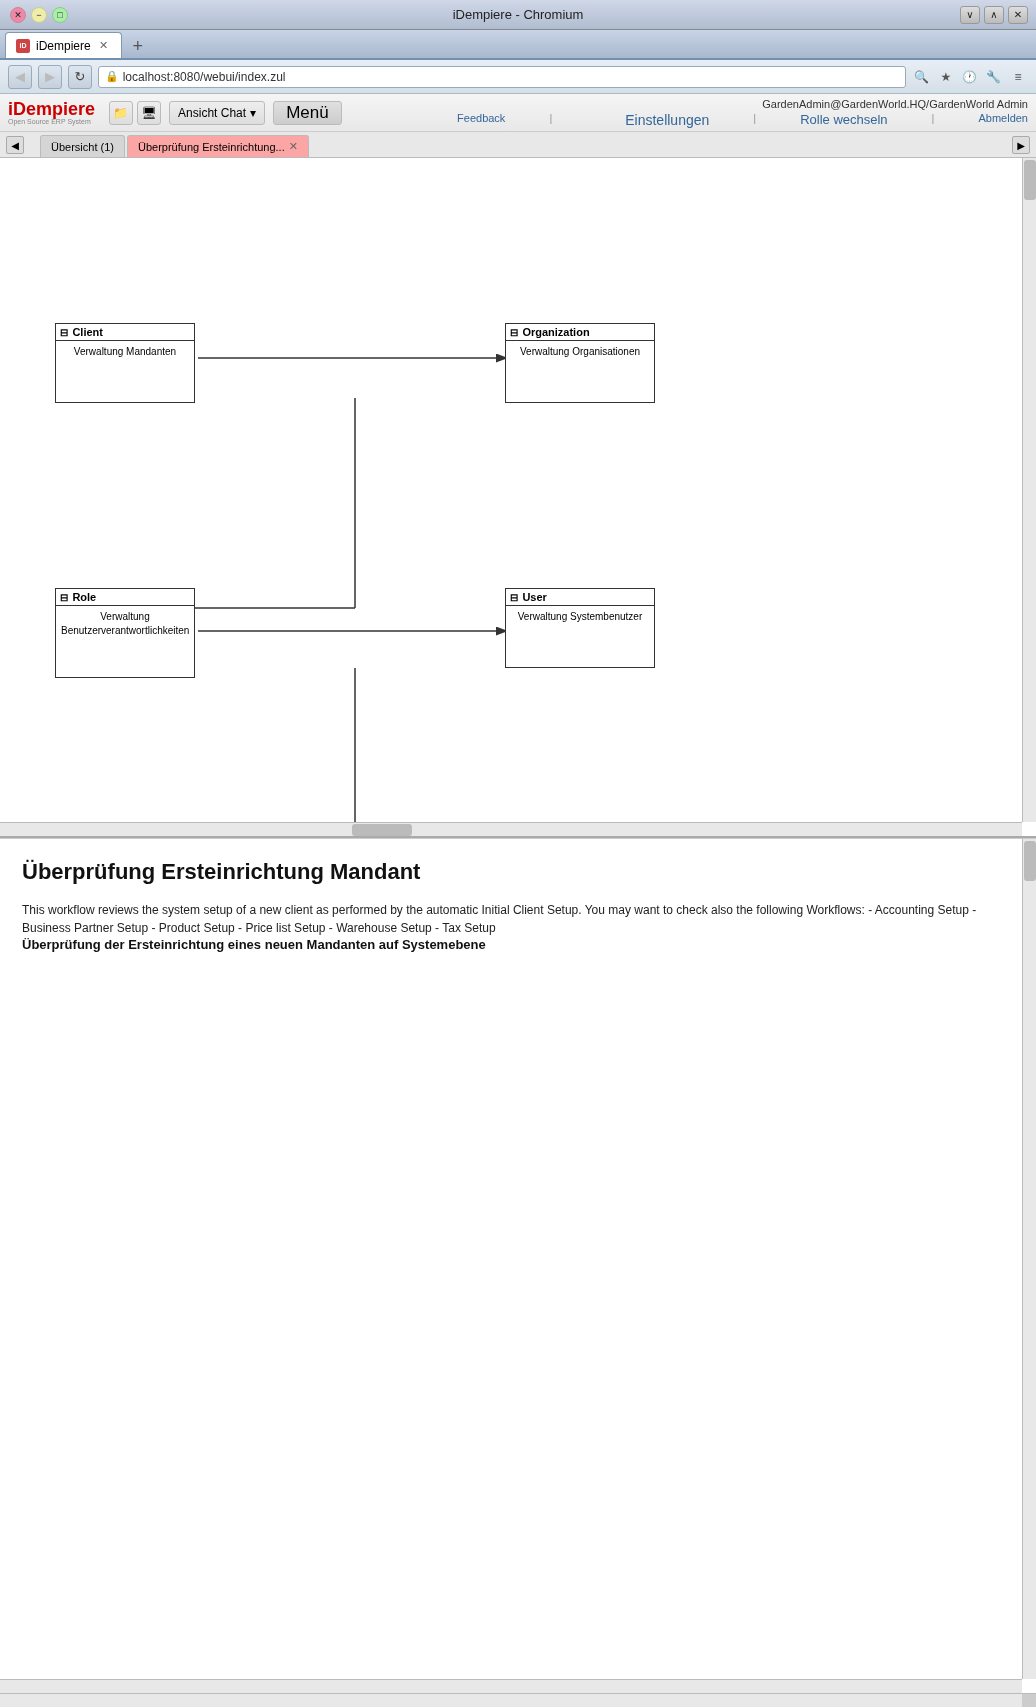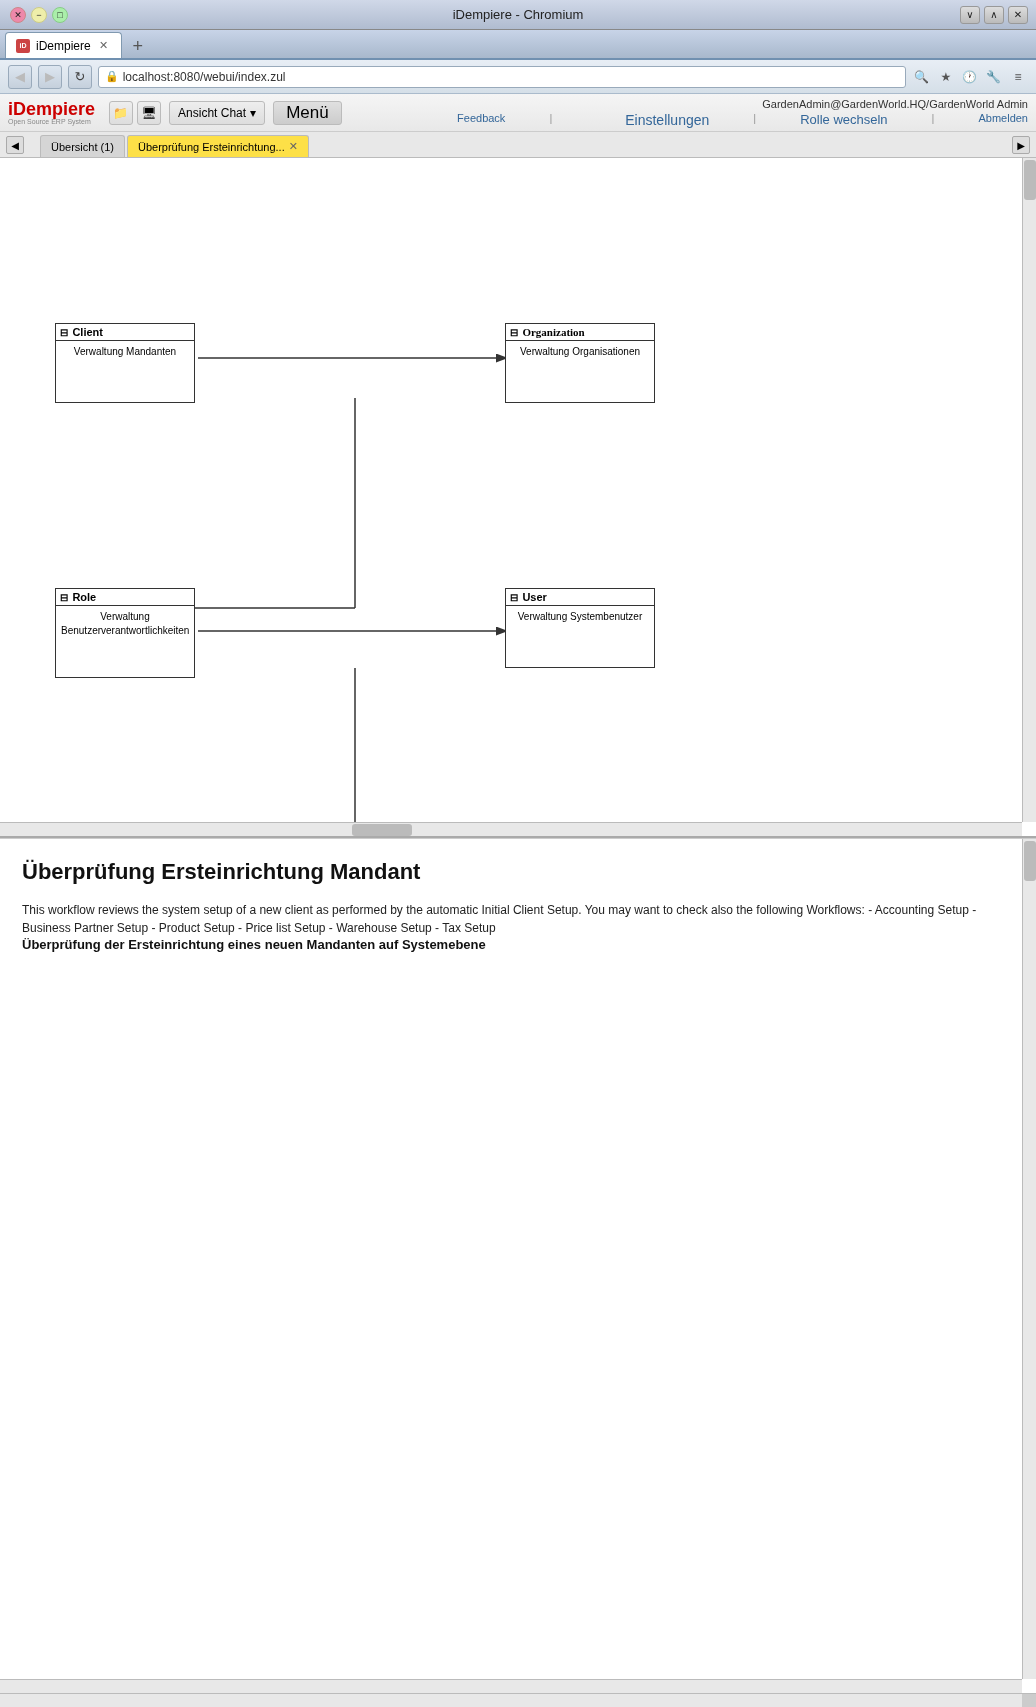--- a/index.html
+++ b/index.html
@@ -35,21 +35,21 @@
     .toolbar-icon-btn { width: 24px; height: 24px; background: linear-gradient(to bottom, #eee, #ddd); border: 1px solid #bbb; border-radius: 3px; display: flex; align-items: center; justify-content: center; font-size: 11px; cursor: pointer; }
     .toolbar-dropdown { height: 24px; padding: 0 8px; background: linear-gradient(to bottom, #eee, #ddd); border: 1px solid #bbb; border-radius: 3px; display: flex; align-items: center; gap: 4px; cursor: pointer; font-size: 12px; }
     .menu-btn { height: 24px; padding: 0 12px; background: linear-gradient(to bottom, #e0e0e0, #cccccc); border: 1px solid #bbb; border-radius: 3px; font-size: 17px; cursor: pointer; display: flex; align-items: center; text-align: right; }
     .toolbar-right { margin-left: auto; text-align: right; font-size: 11px; color: #555; }
     .toolbar-right-links { display: flex; gap: 8px; font-size: 11px; color: #337; margin-top: 2px; }
 
     
     .page-tabs { background: #e8e8e8; height: 26px; display: flex; align-items: flex-end; padding-left: 40px; border-bottom: 1px solid #bbb; position: relative; }
     .collapse-btn { position: absolute; left: 6px; top: 4px; width: 18px; height: 18px; background: #ddd; border: 1px solid #aaa; border-radius: 2px; display: flex; align-items: center; justify-content: center; font-size: 10px; cursor: pointer; }
     .page-tab { height: 22px; padding: 0 10px; font-size: 11px; display: flex; align-items: center; gap: 4px; background: #d5d5d5; border: 1px solid #bbb; border-bottom: none; border-radius: 3px 3px 0 0; cursor: pointer; margin-right: 2px; }
-    .page-tab.active { background: #fde047; text-align: right; }
+    .page-tab.active { background: #fca5a5; text-align: right; }
     .page-tab-close { font-size: 11px; color: #666; cursor: pointer; }
     .expand-btn { position: absolute; right: 6px; top: 4px; width: 18px; height: 18px; background: #ddd; border: 1px solid #aaa; border-radius: 2px; display: flex; align-items: center; justify-content: center; font-size: 10px; cursor: pointer; }
 
     
     .main-content { flex: 1; display: flex; flex-direction: column; overflow: hidden; }
 
     
     .diagram-area { flex: 0 0 680px; background: white; position: relative; overflow: hidden; border-bottom: 2px solid #aaa; }
     .diagram-canvas { width: 800px; height: 1150px; position: relative; background: white; }
 
@@ -225,21 +225,21 @@
               <span style="font-weight:bold;">Client</span>
             </div>
             <div class="wf-node-body">
               <span>Verwaltung Mandanten</span>
             </div>
           </div>
 
           <div class="wf-node" style="left:505px; top:165px; width:150px; min-height:80px;">
             <div class="wf-node-header">
               <span style="font-size:10px;">⊟</span>
-              <span style="font-weight:bold;font-family:Liberation Serif, serif;">Organization</span>
+              <span style="font-weight:bold;">Organization</span>
             </div>
             <div class="wf-node-body">
               <span>Verwaltung Organisationen</span>
             </div>
           </div>
 
           <div class="wf-node" style="left:55px; top:430px; width:140px; min-height:90px;">
             <div class="wf-node-header">
               <span style="font-size:10px;">⊟</span>
               <span style="font-weight:bold;">Role</span>

